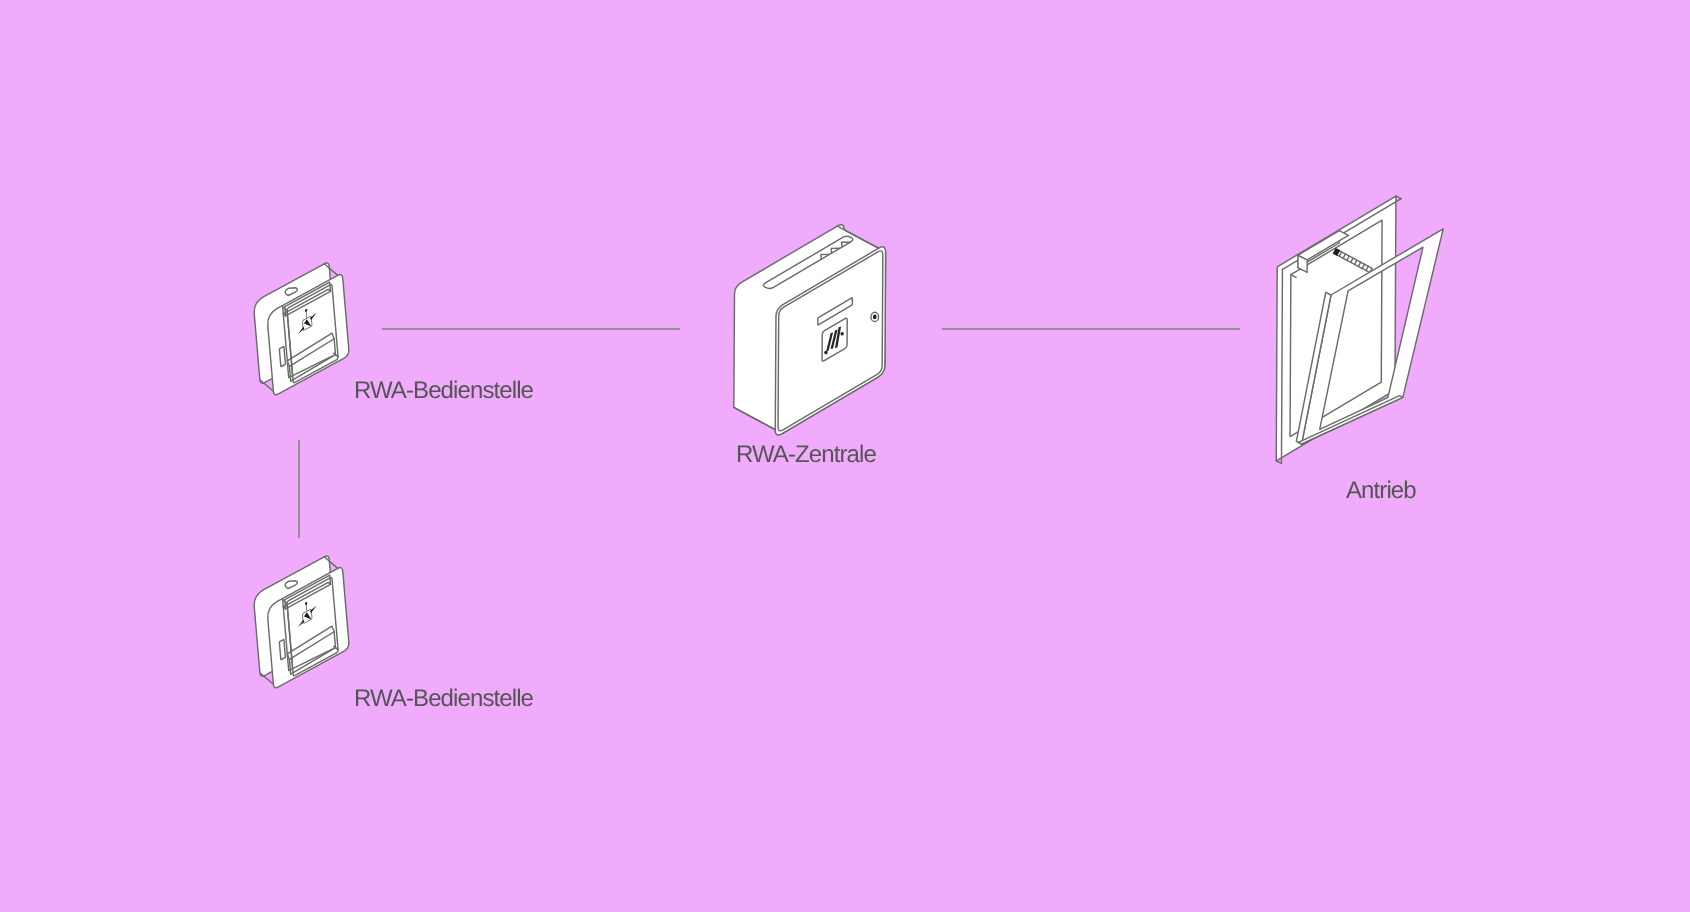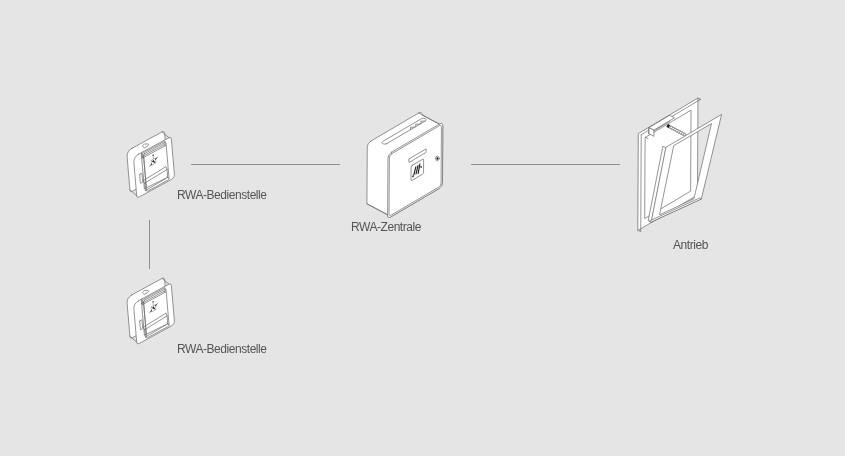--- a/index.html
+++ b/index.html
@@ -1,17 +1,17 @@
 <!DOCTYPE html>
 <html><head>
 <meta charset="utf-8">
 <style>
   html,body{margin:0;padding:0;}
   body{width:845px;height:456px;background:#ffffff;font-family:"Liberation Sans",sans-serif;overflow:hidden;}
-  #stage{position:relative;width:845px;height:456px;background:#e5e5e5;}
+  #stage{position:relative;width:845px;height:456px;background:#f0abfc;}
   .lbl{position:absolute;color:#555555;font-size:12px;letter-spacing:-0.45px;white-space:nowrap;line-height:1;}
   svg{display:block;overflow:visible;position:absolute;left:0;top:0;}
   .w{fill:#ffffff;stroke:none;fill-rule:evenodd;}
   .o{fill:none;stroke:#6b6b6b;stroke-width:0.72;stroke-linejoin:round;stroke-linecap:round;}
   .o2{fill:none;stroke:#777777;stroke-width:0.5;stroke-linejoin:round;stroke-linecap:round;}
   .dk{fill:#1d1d1d;stroke:none;}
   .dk2{fill:#262626;stroke:none;}
   .conn{stroke:#8f8f8f;stroke-width:1;}
 </style>
 </head>
@@ -133,16 +133,16 @@
 <path class="o" d="M26.90 14.10 L83.00 -19.00 L62.80 65.30 L12.20 88.60 Z"></path>
 <path class="o" d="M35.45 12.06 L72.88 -9.82 L55.32 65.42 L21.25 81.33 Z"></path>
 <path class="w" d="M26.90 14.10 L24.28 12.76 L9.58 87.26 L12.20 88.60 Z"></path>
 <path class="o" d="M26.90 14.10 L24.28 12.76 L9.58 87.26 L12.20 88.60 Z"></path>
 <path class="w" d="M12.20 88.60 L10.56 87.76 L61.16 64.46 L62.80 65.30 Z"></path>
 <path class="o" d="M12.20 88.60 L10.56 87.76 L61.16 64.46 L62.80 65.30 Z"></path>
     </g>
   </svg>
 
   <div class="lbl" style="left:177px;top:189px">RWA-Bedienstelle</div>
-  <div class="lbl" style="left:351px;top:220.5px">RWA-Zentrale</div>
+  <div class="lbl" style="left:368px;top:220.5px">RWA-Zentrale</div>
   <div class="lbl" style="left:673px;top:239px">Antrieb</div>
   <div class="lbl" style="left:177px;top:342.5px">RWA-Bedienstelle</div>
 </div>
 
 </body></html>

